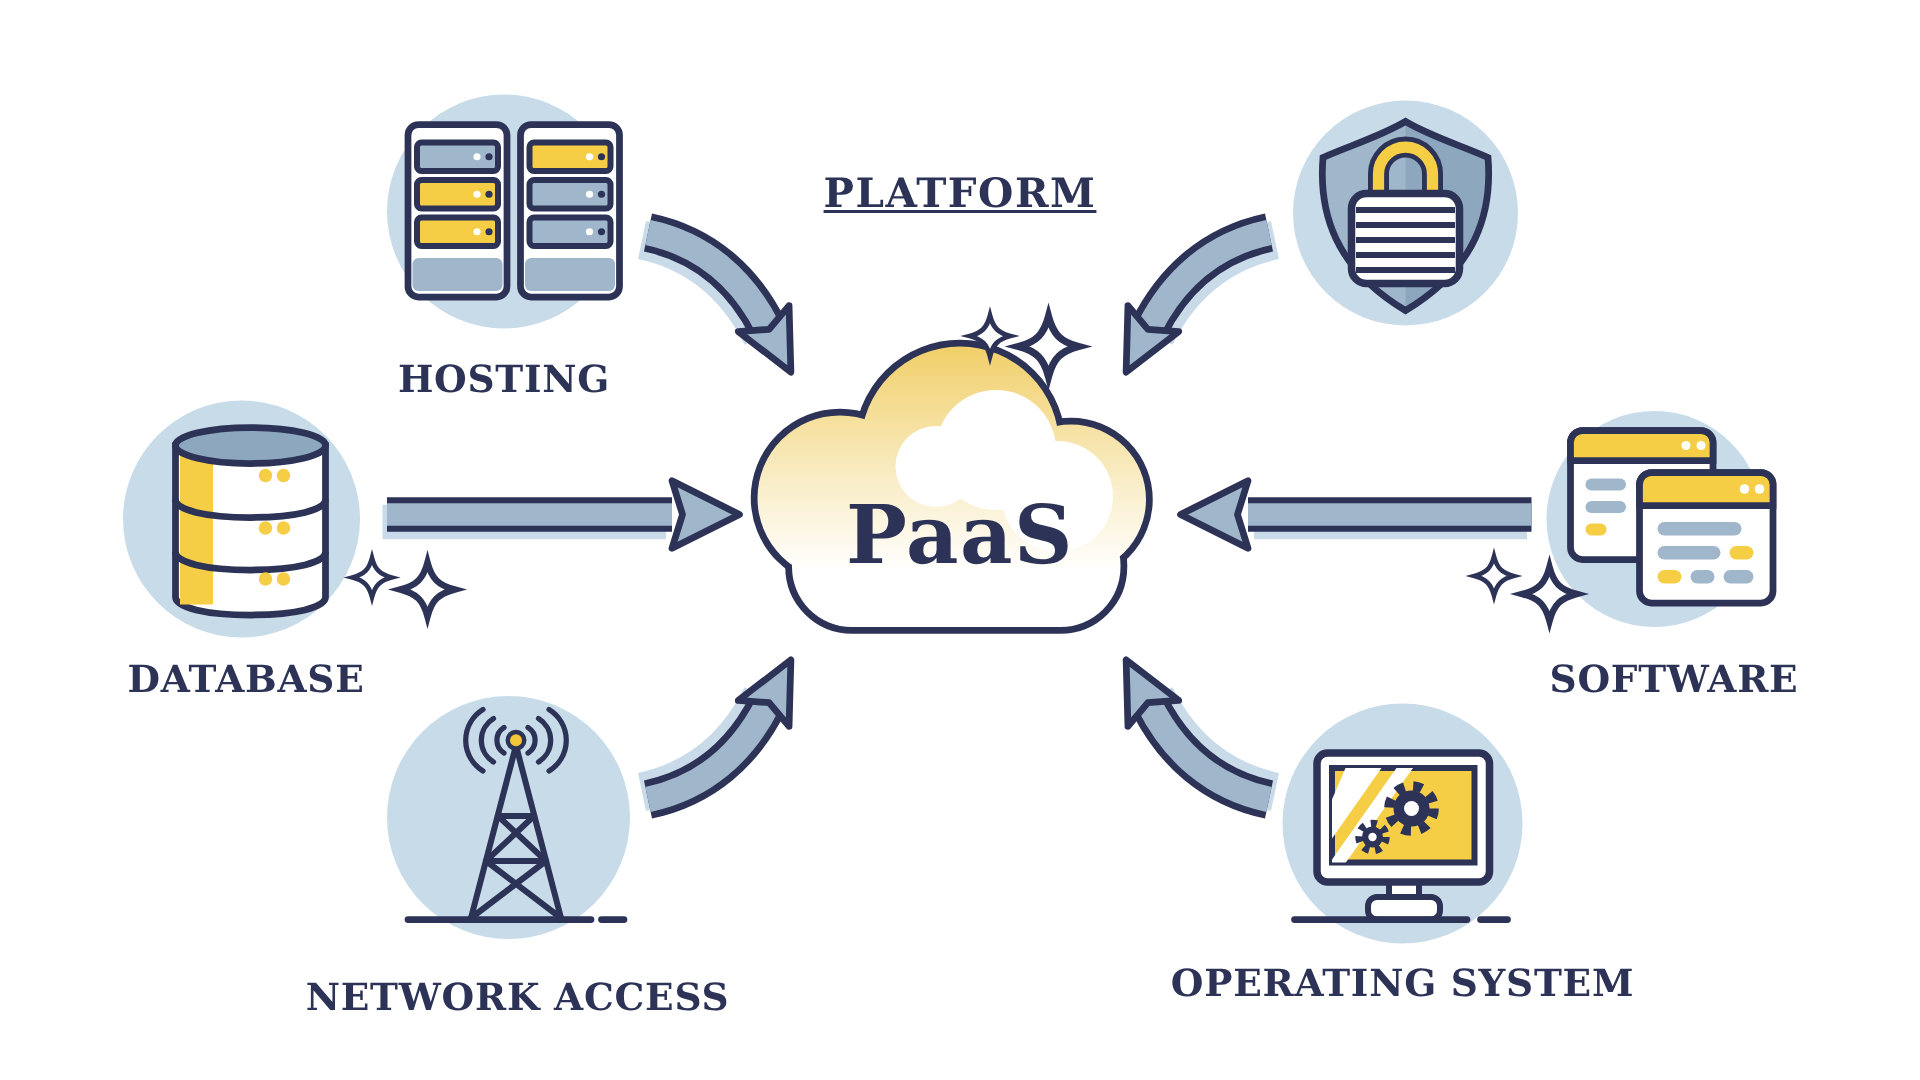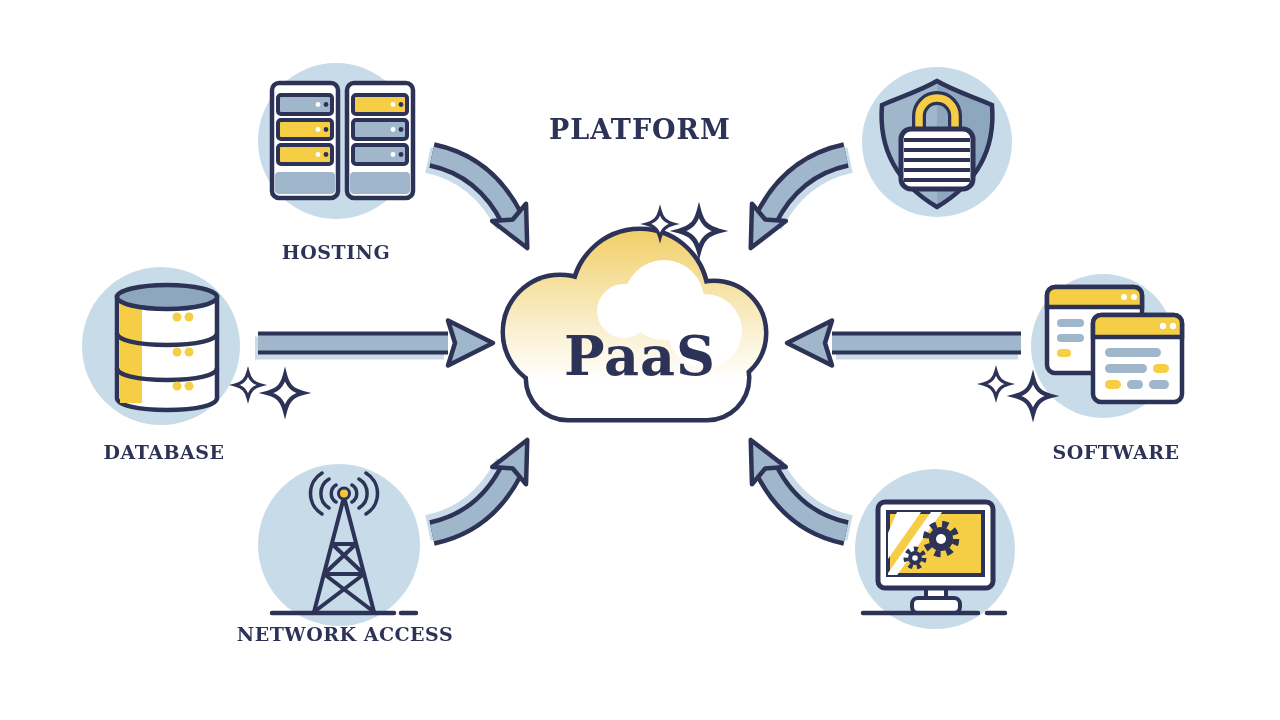--- a/index.html
+++ b/index.html
@@ -1,27 +1,27 @@
 <!DOCTYPE html>
 <html style="--navy: #2d3356; --steel: #9fb6cb; --steel_dark: #8da7bf; --circle: #c8dbe9; --yellow: #f6ce45; --gold: #f2c636; --shadow: #c9dbe9; --cloud_top: #f1d06c;"><head>
 <meta charset="utf-8">
 <style>
   html,body{margin:0;padding:0;background:#fff;}
   .canvas{position:relative;width:1280px;height:720px;overflow:hidden;background:#fff;
           font-family:"DejaVu Serif","Liberation Serif",serif;}
   .art{position:absolute;left:0;top:0;z-index:0;}
   .txt{position:absolute;z-index:2;color:var(--navy,#2d3356);font-weight:bold;text-align:center;}
-  .title{left:0;top:113px;width:1280px;font-size:27px;line-height:34px;letter-spacing:1px;}
+  .title{left:0;top:113px;width:1280px;font-size:27px;line-height:34px;letter-spacing:1px;text-decoration:underline;}
   .paas{left:0;top:329px;width:1280px;font-size:54px;line-height:54px;letter-spacing:1px;}
-  .node-label{width:360px;font-size:19px;line-height:25px;letter-spacing:0.5px;}
+  .node-label{width:360px;font-size:25px;line-height:25px;letter-spacing:0.5px;}
   .lbl-hosting{left:156px;top:240px;}
   .lbl-security{left:757px;top:240px;}
   .lbl-database{left:-16px;top:440px;}
   .lbl-software{left:936px;top:440px;}
-  .lbl-network{left:165px;top:622px;}
+  .lbl-network{left:165px;top:652px;}
   .lbl-os{left:755px;top:643px;}
   .fW{fill:#fff;} .fN{fill:var(--navy,#2d3356);} .sN{stroke:var(--navy,#2d3356);}
   .fS{fill:var(--steel,#9fb6cb);} .sS{stroke:var(--steel,#9fb6cb);}
   .fSD{fill:var(--steel_dark,#8da7bf);} .fC{fill:var(--circle,#c8dbe9);}
   .fY{fill:var(--yellow,#f6ce45);} .sY{stroke:var(--yellow,#f6ce45);}
   .fG{fill:var(--gold,#f2c636);} .sSh{stroke:var(--shadow,#c9dbe9);} .nf{fill:none;}
 </style>
 </head>
 <body>
 
@@ -229,14 +229,15 @@
 <div class="txt title">
   <div>PLATFORM</div>
 </div>
 
 <div class="txt paas">PaaS</div>
 
 <div class="txt node-label lbl-hosting">HOSTING</div>
 <div class="txt node-label lbl-database">DATABASE</div>
 <div class="txt node-label lbl-software">SOFTWARE</div>
 <div class="txt node-label lbl-network">NETWORK ACCESS</div>
+<div class="txt node-label lbl-os">OPERATING SYSTEM</div>
 
 </div>
 
 </body></html>

